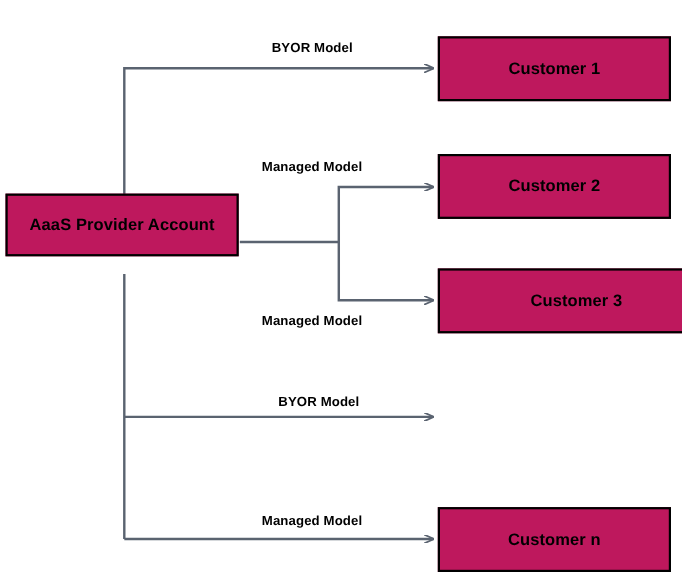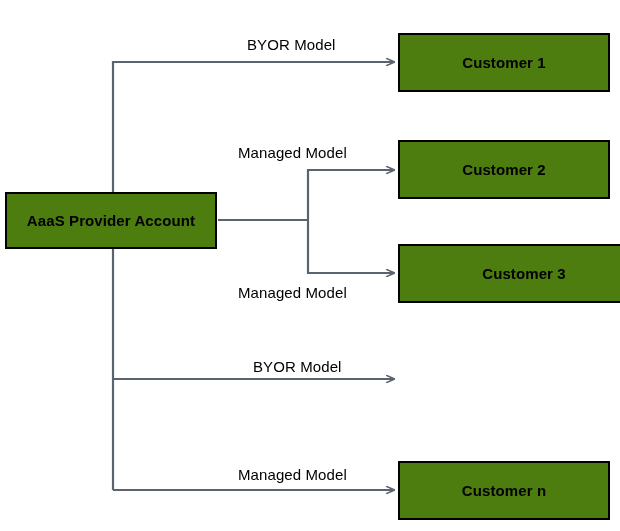--- a/index.html
+++ b/index.html
@@ -19,39 +19,39 @@
     position: absolute;
     left: 0;
     top: 0;
     width: 620px;
     height: 531px;
   }
   .node-box {
     position: absolute;
     box-sizing: border-box;
     border: 2px solid #000000;
-    background: #4d7c0f;
+    background: #be185d;
     display: flex;
     align-items: center;
     justify-content: center;
     z-index: 2;
   }
   .node-label {
     font-family: "Liberation Sans", sans-serif;
     font-weight: bold;
     font-size: 15px;
     color: #000000;
     letter-spacing: 0.1px;
     white-space: nowrap;
   }
   .edge-label {
     position: absolute;
     font-family: "Liberation Sans", sans-serif;
-    font-weight: normal;
-    font-size: 15px;
+    font-weight: bold;
+    font-size: 12px;
     color: #000000;
     white-space: nowrap;
     z-index: 3;
     letter-spacing: 0.1px;
   }
 </style>
 </head>
 <body>
 
 <div id="diagram-canvas">
@@ -70,21 +70,21 @@
       <path d="M 218 220 L 308 220"></path>
       <path d="M 308 220 L 308 170 L 394 170" marker-end="url(#arrowhead)"></path>
       <path d="M 308 220 L 308 273 L 394 273" marker-end="url(#arrowhead)"></path>
 
       <path d="M 113 249 L 113 490"></path>
       <path d="M 113 379 L 394 379" marker-end="url(#arrowhead)"></path>
       <path d="M 113 490 L 394 490" marker-end="url(#arrowhead)"></path>
     </g>
   </svg>
 
-  <div class="node-box" style="left:5px; top:192px; width:212px; height:57px;">
+  <div class="node-box" style="left:5px; top:176px; width:212px; height:57px;">
     <span class="node-label">AaaS Provider Account</span>
   </div>
 
   <div class="node-box" style="left:398px; top:33px; width:212px; height:59px;">
     <span class="node-label">Customer 1</span>
   </div>
 
   <div class="node-box" style="left:398px; top:140px; width:212px; height:59px;">
     <span class="node-label">Customer 2</span>
   </div>

